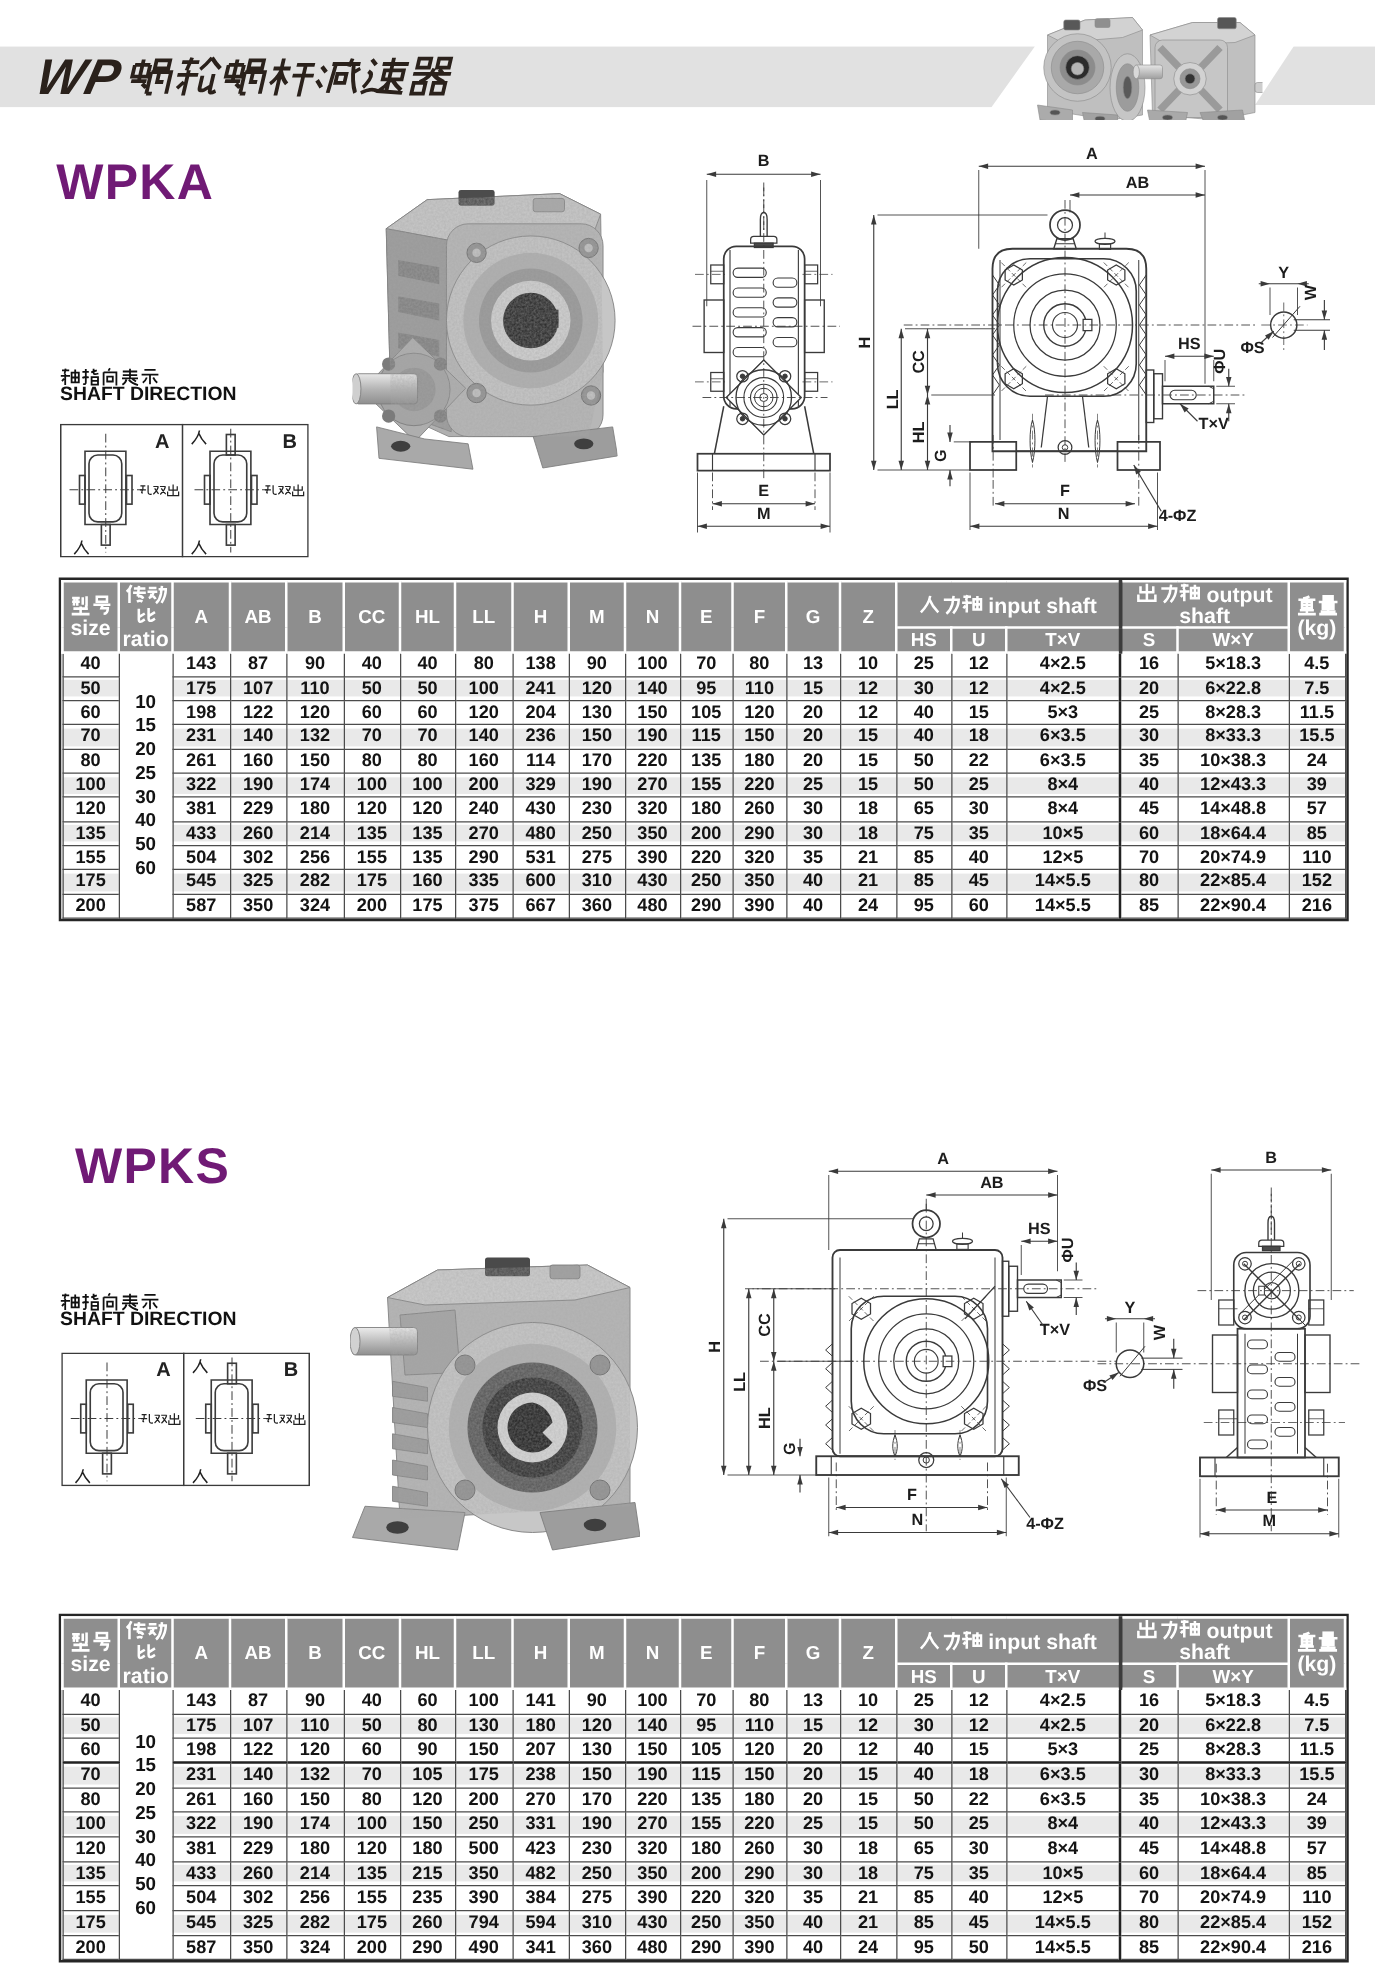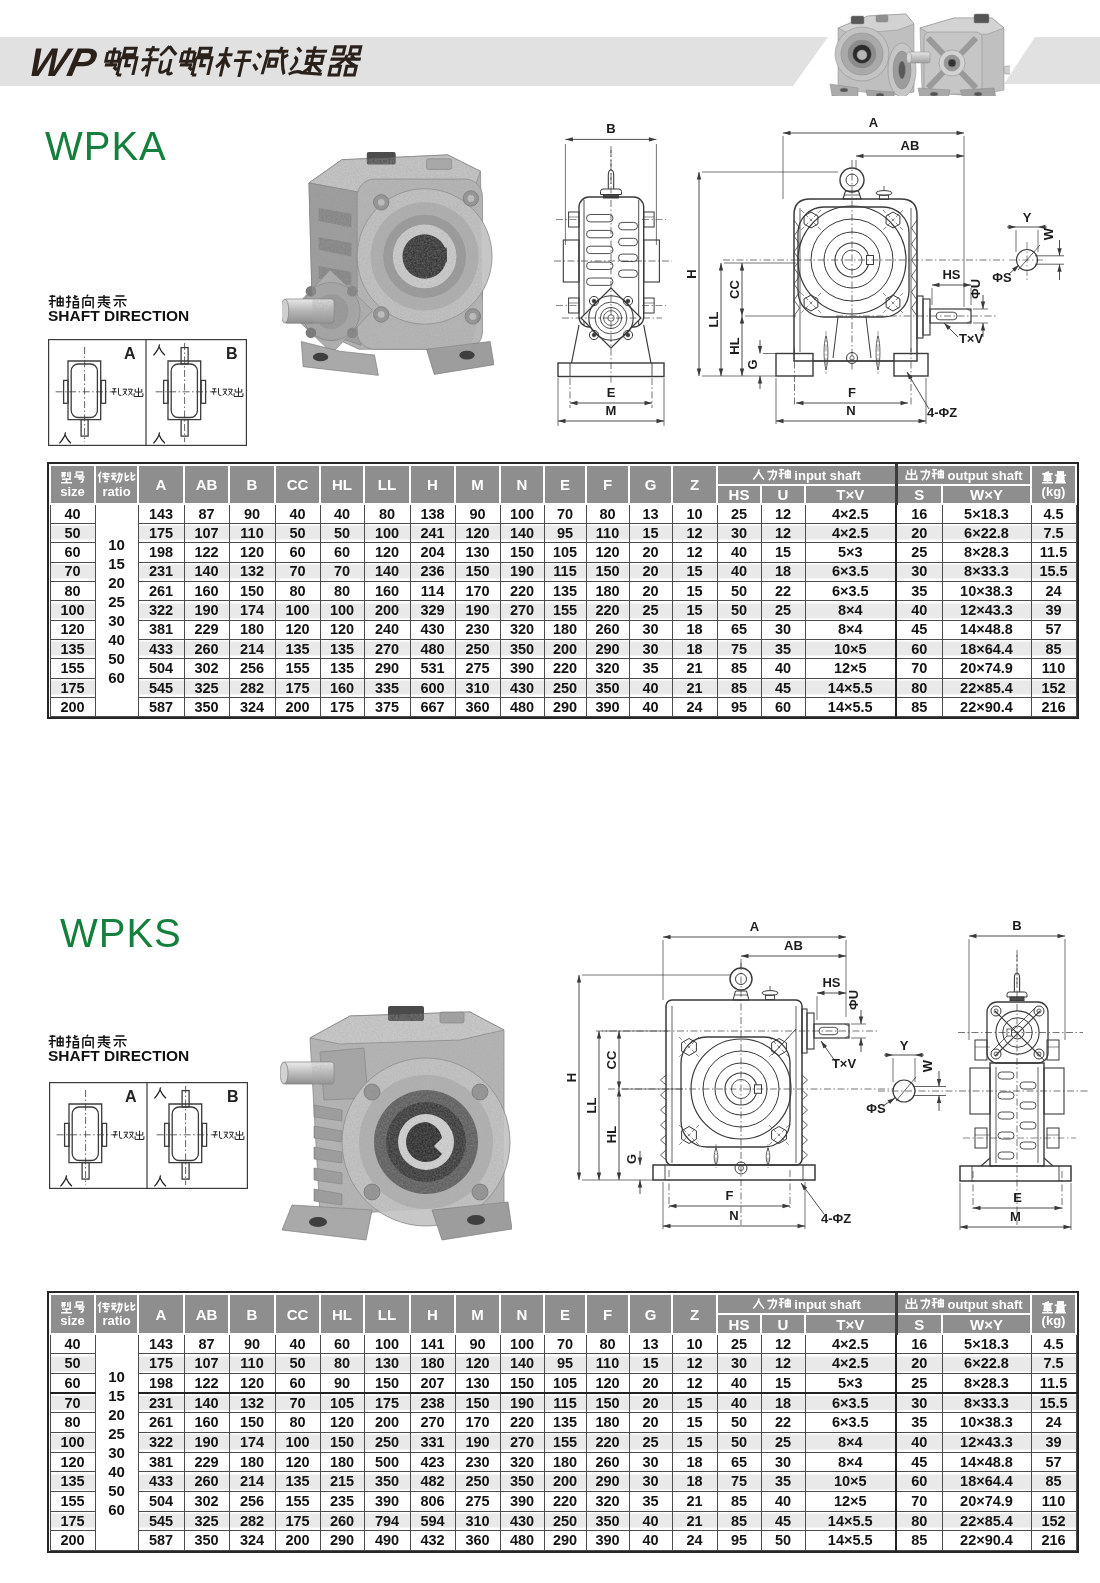--- a/index.html
+++ b/index.html
@@ -1,24 +1,24 @@
 <!DOCTYPE html>
 <html><head><meta charset="utf-8"><style>
 *{margin:0;padding:0;box-sizing:border-box}
 html,body{width:1100px;height:1583px;background:#fff;font-family:"Liberation Sans",sans-serif;position:relative;overflow:hidden}
 .abs{position:absolute}
 .cj{width:1em;height:1em;display:inline-block;vertical-align:-0.1em}
 .cj use,.cj path{stroke:currentColor;fill:none;stroke-width:9;stroke-linecap:butt;stroke-linejoin:miter}
 .cjt use{stroke-width:8.5}
 .cjh use{stroke-width:12}
-.ttl{font-weight:normal;color:#15803d;letter-spacing:1px}
+.ttl{font-weight:bold;color:#701a75;letter-spacing:1px}
 table.spec{border-collapse:collapse;table-layout:fixed;font-weight:bold;color:#131313}
 table.spec td{border:1px solid #4c4c4c;text-align:center;vertical-align:middle;font-size:14.5px;padding:0;line-height:1}
 table.spec .hd{background:#8e8e8e;color:#fff;border:2px solid #fff;font-size:15px}
-table.spec .hc{font-size:13px}
+table.spec .hc{font-size:17px}
 table.spec tr.hb td{border-bottom:2px solid #222}
 table.spec tr.alt td.d{background:linear-gradient(#fff 0 2px,#e9e9e9 2px calc(100% - 2px),#fff calc(100% - 2px))}
 table.spec td.thk{border-left:2.2px solid #222}
 table.spec .hd.thk{border-left:3px solid #3c3c3c}
 </style></head><body>
 <svg width="0" height="0" style="position:absolute">
     <defs>
       <g id="g-wo">
         <path d="M10 22H44 M10 22V48H44V22 M27 10V58 M10 58 L44 58 M36 64 L46 72 M56 12H86V30H56Z M50 38H94V86 M50 38V86 M68 38V60H82 M50 86H62"></path>
       </g>
@@ -1437,21 +1437,21 @@
           <td class="d">85</td>
         </tr>
         <tr style="height:19.70px">
           <td class="d">155</td>
           <td class="d">504</td>
           <td class="d">302</td>
           <td class="d">256</td>
           <td class="d">155</td>
           <td class="d">235</td>
           <td class="d">390</td>
-          <td class="d">806</td>
+          <td class="d">384</td>
           <td class="d">275</td>
           <td class="d">390</td>
           <td class="d">220</td>
           <td class="d">320</td>
           <td class="d">35</td>
           <td class="d">21</td>
           <td class="d">85</td>
           <td class="d">40</td>
           <td class="d">12×5</td>
           <td class="d thk">70</td>
@@ -1481,21 +1481,21 @@
           <td class="d">152</td>
         </tr>
         <tr style="height:19.70px">
           <td class="d">200</td>
           <td class="d">587</td>
           <td class="d">350</td>
           <td class="d">324</td>
           <td class="d">200</td>
           <td class="d">290</td>
           <td class="d">490</td>
-          <td class="d">432</td>
+          <td class="d">341</td>
           <td class="d">360</td>
           <td class="d">480</td>
           <td class="d">290</td>
           <td class="d">390</td>
           <td class="d">40</td>
           <td class="d">24</td>
           <td class="d">95</td>
           <td class="d">50</td>
           <td class="d">14×5.5</td>
           <td class="d thk">85</td>

